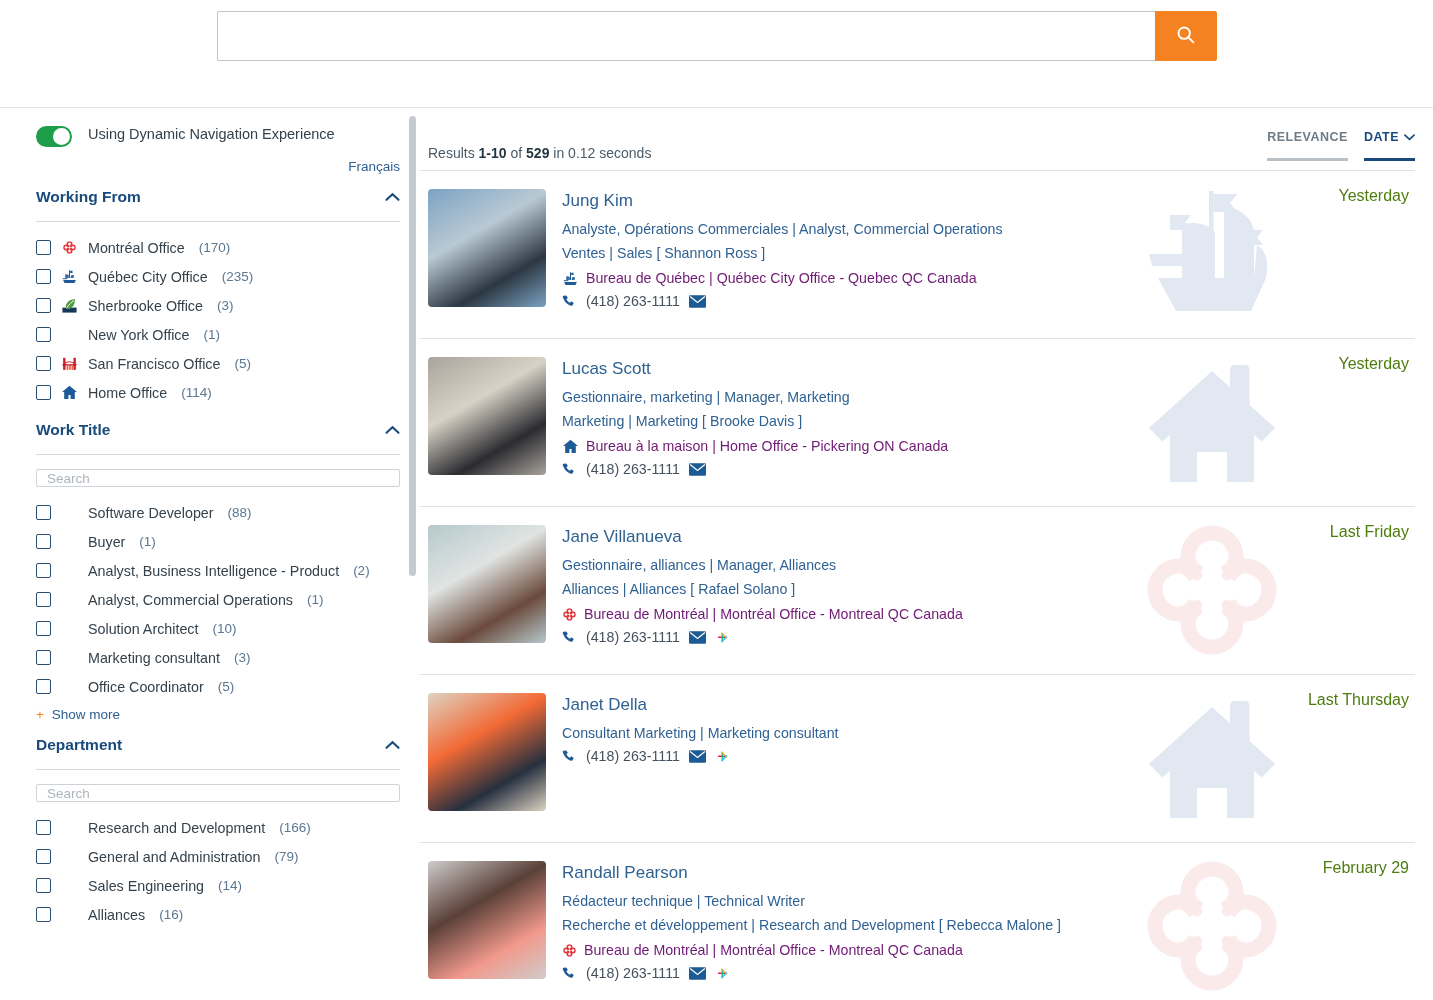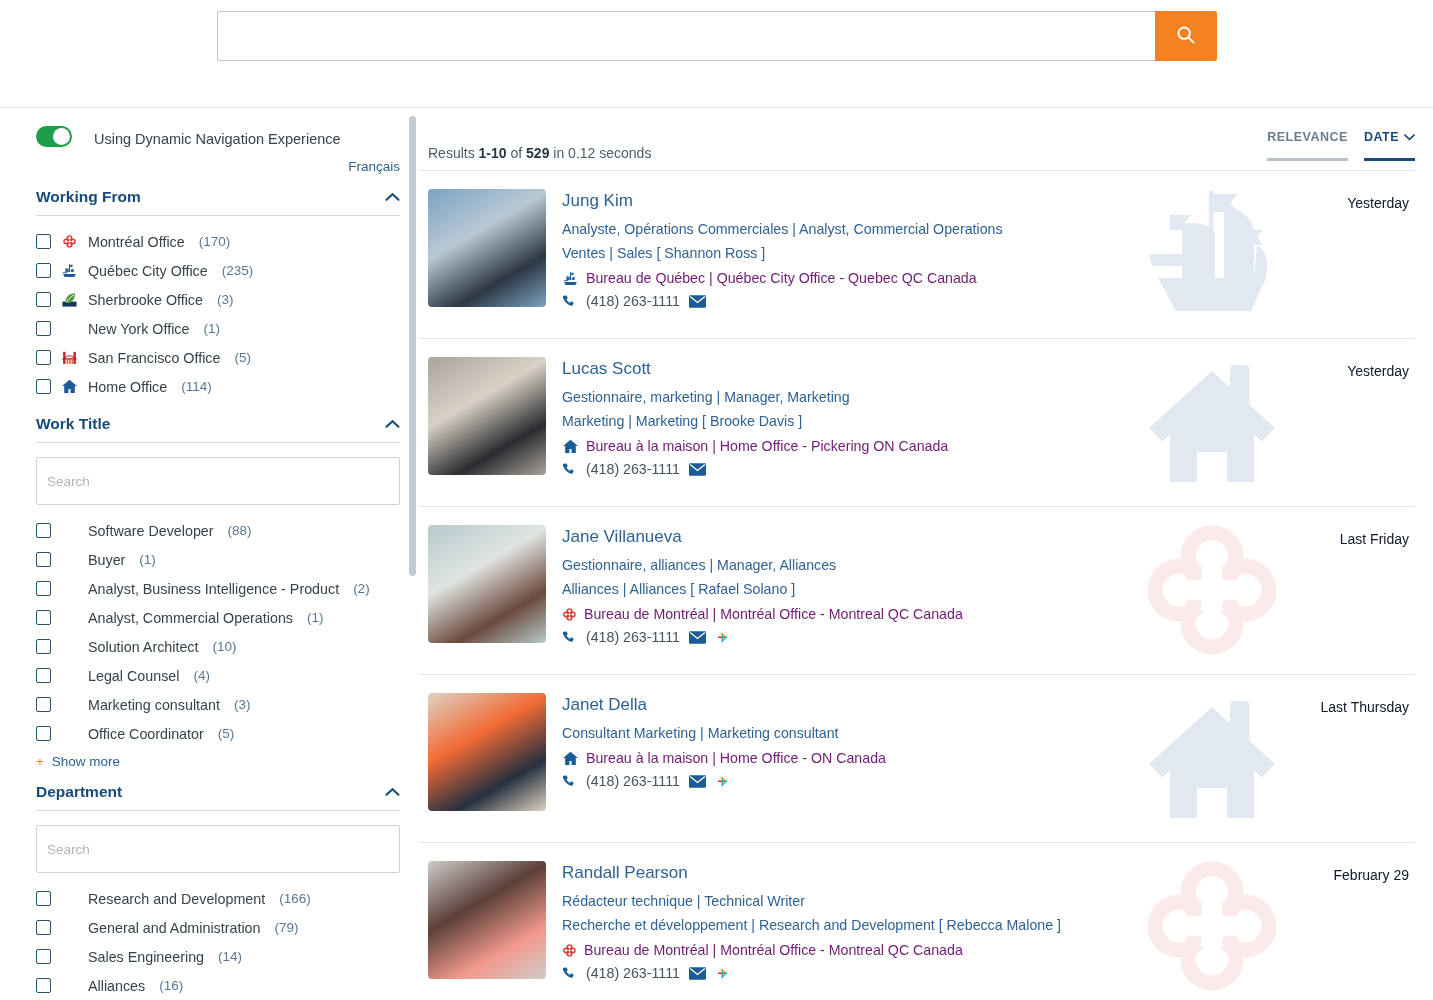--- a/index.html
+++ b/index.html
@@ -61,22 +61,22 @@
   }
   .sb-scrollbar {
     position: absolute;
     right: 4px; top: 8px;
     width: 7px; height: 460px;
     background: #c3cad2;
     border-radius: 4px;
   }
 
   .toggle-row {
-    display: flex; align-items: flex-end;
-    margin-top: 18px; gap: 22px;
+    display: flex; align-items: flex-start;
+    margin-top: 18px; gap: 16px;
   }
   .toggle {
     width: 36px; height: 21px;
     background: #1e9e4a;
     border-radius: 12px;
     position: relative;
     flex: 0 0 auto;
     cursor: pointer;
   }
   .toggle .knob {
@@ -92,31 +92,31 @@
     text-align: right;
     margin-top: 12px;
     font-size: 13.5px;
     color: #2f6193;
     cursor: pointer;
   }
 
   .facet { margin-top: 14px; }
   .facet-head {
     display: flex; align-items: center; justify-content: space-between;
-    padding-bottom: 9px;
+    padding-bottom: 15px;
     border-bottom: 1px solid #d4d9de;
     cursor: pointer;
   }
   .facet-title {
     font-size: 15.5px; font-weight: bold; color: #184a7c;
   }
   .chev { color: #184a7c; display: flex; }
 
   .facet-search {
-    width: 100%; height: 48px;
+    width: 100%; height: 18px;
     margin-top: 14px;
     border: 1px solid #cdd3d8;
     border-radius: 2px;
     padding: 0 10px;
     font-size: 13.5px;
     color: #35424c;
     outline: none;
     font-family: "Liberation Sans", sans-serif;
   }
   .facet-search::placeholder { color: #adb5bc; }
@@ -181,23 +181,23 @@
     min-height: 168px;
   }
   .watermark {
     position: absolute;
     right: 118px; top: 8px;
     width: 170px; height: 150px;
     pointer-events: none;
   }
   .card-date {
     position: absolute;
-    right: 6px; top: 24px;
-    font-size: 14px;
-    color: #0f172a;
+    right: 6px; top: 16px;
+    font-size: 16px;
+    color: #4d7c0f;
     white-space: nowrap;
   }
   .thumb {
     width: 118px; height: 118px;
     border-radius: 4px;
     flex: 0 0 auto;
     background-size: cover;
     background-position: center;
     overflow: hidden;
   }
@@ -373,26 +373,20 @@
       <span class="cb"></span>
       <span class="ic"></span>
       <span class="fi-label">Analyst, Commercial Operations</span>
       <span class="fi-count">(1)</span>
     </div>
             <div class="facet-item">
       <span class="cb"></span>
       <span class="ic"></span>
       <span class="fi-label">Solution Architect</span>
       <span class="fi-count">(10)</span>
-    </div>
-            <div class="facet-item">
-      <span class="cb"></span>
-      <span class="ic"></span>
-      <span class="fi-label">Legal Counsel</span>
-      <span class="fi-count">(4)</span>
     </div>
             <div class="facet-item">
       <span class="cb"></span>
       <span class="ic"></span>
       <span class="fi-label">Marketing consultant</span>
       <span class="fi-count">(3)</span>
     </div>
             <div class="facet-item">
       <span class="cb"></span>
       <span class="ic"></span>
@@ -624,28 +618,20 @@
       <rect x="62" y="12" width="13" height="30" rx="3"></rect>
       <path d="M50 16 8 54l9 9 33-30 33 30 9-9z"></path>
       <path d="M22 56v34h18V70h20v20h18V56L50 30z"></path>
     </svg>
     </div>
     <div class="card-date">Last Thursday</div>
     <div class="thumb" style="background-image:linear-gradient(150deg, #ded3c2 0%, #f26a36 38%, #26303f 72%, #ded3c2 100%)"></div>
     <div class="card-body">
       <div class="p-name">Janet Della</div>
       <div class="p-line">Consultant Marketing | Marketing consultant</div>
-      <div class="p-meta">
-        <span class="mini">
-          <svg width="17" height="17" viewBox="0 0 24 24" fill="#1d5b96">
-        <path d="M12 2.6 1.5 11.2h3V21h6v-5.6h3V21h6v-9.8h3z"></path>
-      </svg>
-        </span>
-        <span>Bureau à la maison | Home Office - ON Canada</span>
-      </div>
       <div class="p-phonerow">
         <span class="mini">
           <svg width="15" height="15" viewBox="0 0 24 24" fill="#1d5b96">
         <path d="M6.6 2.2 9.4 6 7 8.4c1 2.4 3.2 4.6 5.6 5.6l2.4-2.4 3.8 2.8-2 3.4c-.5.9-1.6 1.3-2.6 1C8.3 16.6 3.4 11.7 1.4 5.4c-.3-1 .1-2.1 1-2.6z"></path>
       </svg>
         </span>
         <span class="p-phone">(418) 263-1111</span>
         <span class="mini">
                 <svg width="17" height="13" viewBox="0 0 22 16" fill="#1d5b96">
         <rect x="0" y="0" width="22" height="16" rx="1.6"></rect>

